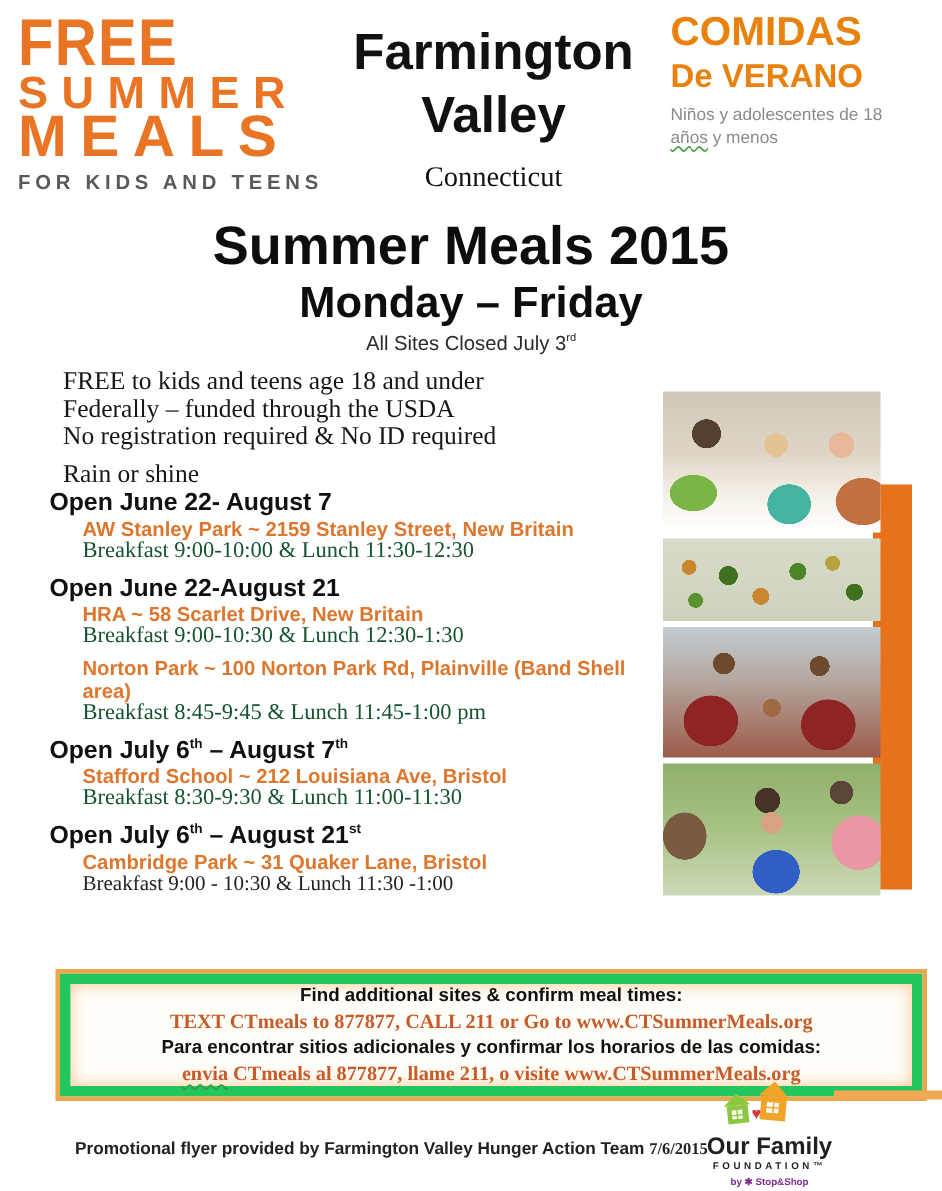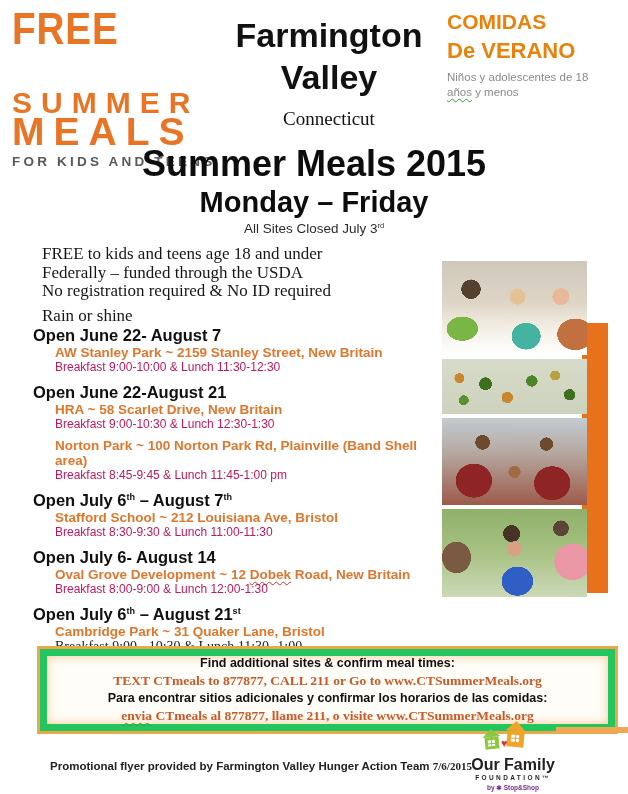--- a/index.html
+++ b/index.html
@@ -2,30 +2,30 @@
 <html><head>
 <meta charset="utf-8">
 <style>
   html,body{margin:0;padding:0;background:#ffffff;}
   .canvas{position:relative;width:628px;height:794px;background:#ffffff;overflow:hidden;
           font-family:"Liberation Sans",sans-serif;color:#1a1a1a;}
 
   
   .logo-free{position:absolute;left:12px;top:8px;width:220px;line-height:1;}
   .lf1{font-size:44px;font-weight:bold;color:#e87424;letter-spacing:1px;transform:scaleX(.88);transform-origin:left;line-height:42px;}
-  .lf2{font-size:30px;font-weight:bold;color:#e87424;letter-spacing:9px;line-height:26px;margin-top:40px;}
+  .lf2{font-size:30px;font-weight:bold;color:#e87424;letter-spacing:9px;line-height:26px;}
   .lf3{font-size:39px;font-weight:bold;color:#e87424;letter-spacing:9px;line-height:32px;}
   .lf4{font-size:13.5px;font-weight:bold;color:#58595b;letter-spacing:3.2px;margin-top:7px;}
 
   .region{position:absolute;left:226px;top:14px;width:206px;text-align:center;}
   .region-line{font-size:34px;font-weight:bold;color:#111;line-height:42px;}
   .region-sub{font-family:"Liberation Serif",serif;font-size:19px;color:#111;margin-top:10px;}
 
   .spanish{position:absolute;left:447px;top:6px;width:178px;}
-  .sp1{font-size:21px;font-weight:bold;color:#e8820c;line-height:31px;}
+  .sp1{font-size:27px;font-weight:bold;color:#e8820c;line-height:31px;}
   .sp2{font-size:22px;font-weight:bold;color:#e8820c;line-height:27px;}
   .sp3{font-size:27px;font-weight:bold;color:#e8820c;line-height:31px;}
   .sp-note{font-size:11.5px;color:#8a8a8a;margin-top:6px;line-height:15px;}
 
   
   .title-block{position:absolute;left:0;top:144px;width:628px;text-align:center;}
   .t-main{font-size:36px;font-weight:bold;color:#0d0d0d;line-height:40px;}
   .t-days{font-size:29px;font-weight:bold;color:#0d0d0d;line-height:30px;margin-top:3px;}
   .t-closed{font-size:13.5px;color:#2b2b2b;margin-top:4px;}
 
@@ -36,21 +36,21 @@
          font-size:17px;color:#161616;line-height:18.5px;}
   .intro .weather{margin-top:6px;}
 
   
   .schedule{position:absolute;left:33px;top:326px;width:412px;}
   .sec{margin-bottom:8px;}
   .sec-h{font-size:16.5px;font-weight:bold;color:#101010;line-height:18px;margin-bottom:1px;}
   .site{margin-left:22px;margin-bottom:0;}
   .site + .site{margin-top:6px;}
   .site-name{font-size:13.5px;font-weight:bold;color:#de772e;line-height:15px;}
-  .site-meals{font-size:12px;color:#be185d;line-height:15px;}
+  .site-meals{font-size:15px;color:#14532d;line-height:15px;font-family:Liberation Serif, serif;}
   .serif-line{font-family:"Liberation Serif",serif;font-size:14px;color:#222;}
 
   .wavy-green{text-decoration:underline;text-decoration-style:wavy;text-decoration-color:#3a9a3a;text-decoration-thickness:1px;text-underline-offset:2px;}
   .wavy-red{text-decoration:underline;text-decoration-style:wavy;text-decoration-color:#d03030;text-decoration-thickness:1px;text-underline-offset:2px;}
 
   
   .collage{position:absolute;left:442px;top:261px;width:166px;height:336px;}
   .orange-bar{position:absolute;left:140px;top:62px;width:26px;height:270px;background:#e8711c;}
   .photos{position:absolute;left:0;top:0;width:145px;}
   .photo{width:145px;margin-bottom:4px;}
@@ -188,27 +188,20 @@
     </div>
 
     <div class="sec">
       <div class="sec-h"><span>Open July 6</span><sup>th</sup><span> – August 7</span><sup>th</sup></div>
       <div class="site">
         <div class="site-name"><span>Stafford School ~ 212 Louisiana Ave, Bristol</span></div>
         <div class="site-meals"><span>Breakfast 8:30-9:30 &amp; Lunch 11:00-11:30</span></div>
       </div>
     </div>
 
-    <div class="sec">
-      <div class="sec-h"><span>Open July 6- August 14</span></div>
-      <div class="site">
-        <div class="site-name"><span>Oval Grove Development ~ 12 </span><span class="wavy-red">Dobek</span><span> Road, New Britain</span></div>
-        <div class="site-meals"><span>Breakfast 8:00-9:00 &amp; Lunch 12:00-1:30</span></div>
-      </div>
-    </div>
 
     <div class="sec">
       <div class="sec-h"><span>Open July 6</span><sup>th</sup><span> – August 21</span><sup>st</sup></div>
       <div class="site">
         <div class="site-name"><span>Cambridge Park ~ 31 Quaker Lane, Bristol</span></div>
         <div class="site-meals serif-line"><span>Breakfast 9:00 - 10:30 &amp; Lunch 11:30 -1:00</span></div>
       </div>
     </div>
 
   </div>

